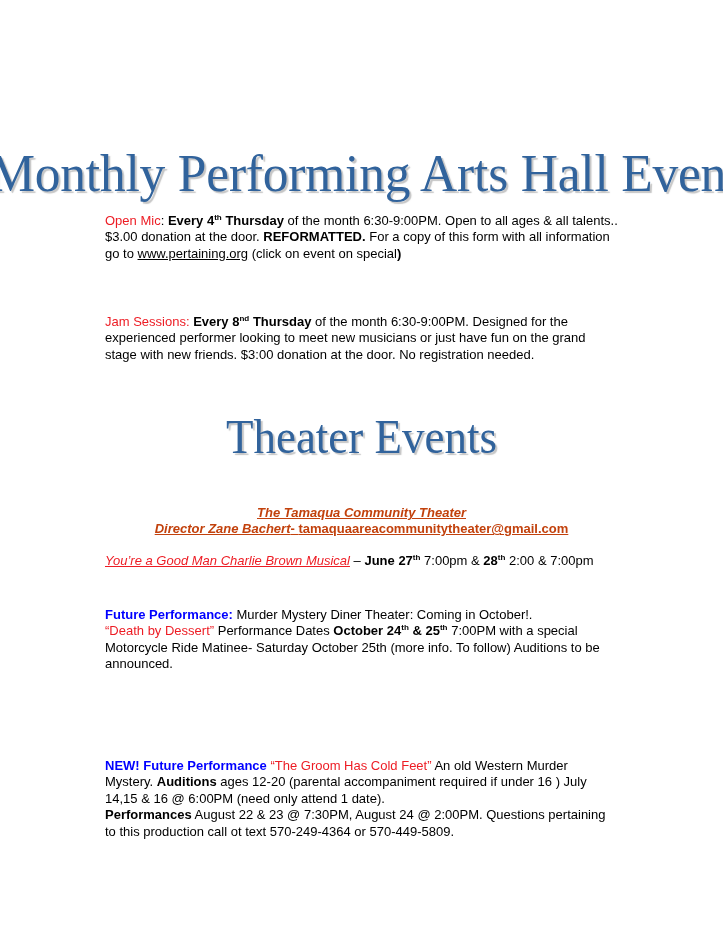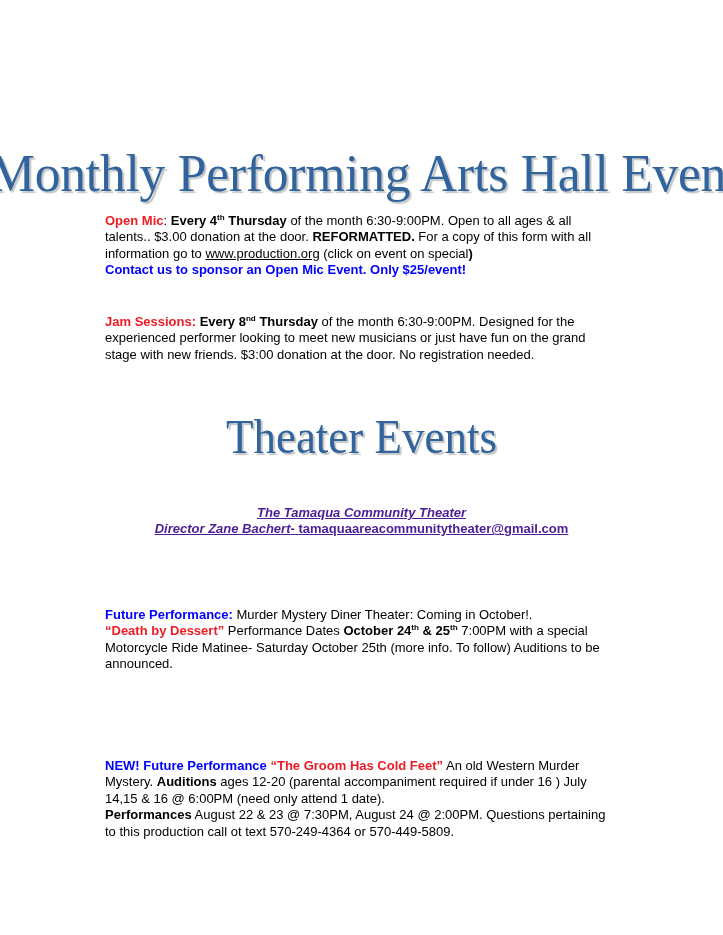--- a/index.html
+++ b/index.html
@@ -71,55 +71,58 @@
   }
 
   #blk-openmic   { top: 213px; }
   #blk-jam       { top: 314px; }
   #blk-theater   { top: 505px; }
   #blk-charlie   { top: 553px; }
   #blk-future    { top: 607px; }
   #blk-new       { top: 737px; margin-top: 21px; }
 
   b, strong { font-weight: bold; }
-  .red    { color: #ED1C24; font-weight: bold; }
+  .red    { color: #ED1C24; font-weight: normal; }
   .blue   { color: #0000FF; font-weight: bold; }
-  .purple { color: #4c1d95; font-weight: bold; }
+  .purple { color: #c2410c; font-weight: bold; }
   .u      { text-decoration: underline; }
   .i      { font-style: italic; }
   sup {
     font-size: 0.62em;
     vertical-align: super;
     line-height: 0;
   }
 </style>
 </head>
 <body>
 
 <div class="page">
 
   <div class="wordart" id="title-main">Monthly Performing Arts Hall Events</div>
 
   <div class="block" id="blk-openmic">
     <span class="red">Open Mic</span><span>:</span>
-    <b><span>Every 4</span><sup>th</sup><span> Thursday</span></b><span> of the month 6:30-9:00PM. Open to all ages &amp; all talents.. $3.00 donation at the door. </span><b>REFORMATTED.</b><span> For a copy of this form with all information go to </span><span class="u">www.production.org</span><span> (click on event on special</span><b>)</b><br>
-    <span class="blue">Contact us to sponsor an Open Mic Event. Only $25/event!</span><br>
+    <b><span>Every 4</span><sup>th</sup><span> Thursday</span></b><span> of the month 6:30-9:00PM. Open to all ages &amp; all talents.. $3.00 donation at the door. </span><b>REFORMATTED.</b><span> For a copy of this form with all information go to </span><span class="u">www.pertaining.org</span><span> (click on event on special</span><b>)</b><br>
+    <br>
   </div>
 
   <div class="block" id="blk-jam">
     <span class="red">Jam Sessions:</span><b><span> Every 8</span><sup>nd</sup><span> Thursday</span></b><span> of the month 6:30-9:00PM. Designed for the experienced performer looking to meet new musicians or just have fun on the grand stage with new friends. $3:00 donation at the door. No registration needed.</span>
   </div>
 
   <div class="wordart" id="title-theater">Theater Events</div>
 
   <div class="block center" id="blk-theater">
     <span class="purple i u">The Tamaqua Community Theater</span><br>
     <span class="purple i u">Director Zane Bachert</span><span class="purple u">- </span><span class="purple u">tamaquaareacommunitytheater@gmail.com</span>
   </div>
 
+  <div class="block" id="blk-charlie">
+    <span class="red i u">You’re a Good Man Charlie Brown Musical</span><span> – </span><b>June 27</b><b><sup>th</sup></b><span> 7:00pm &amp; </span><b>28</b><b><sup>th</sup></b><span> 2:00 &amp; 7:00pm</span>
+  </div>
 
   <div class="block" id="blk-future">
     <span class="blue">Future Performance:</span><span> Murder Mystery Diner Theater: Coming in October!.</span><br>
     <span class="red">“Death by Dessert”</span><span> Performance Dates </span><b>October 24</b><b><sup>th</sup></b><b> &amp; </b><b>25</b><b><sup>th</sup></b><span> 7:00PM with a special Motorcycle Ride Matinee- Saturday October 25th (more info. To follow) Auditions to be announced.</span>
   </div>
 
   <div class="block" id="blk-new">
     <span class="blue">NEW! Future Performance</span>
     <span class="red">“The Groom Has Cold Feet”</span><span> An old Western Murder Mystery. </span><b>Auditions</b><span> ages 12-20 (parental accompaniment required if under 16 ) July 14,15 &amp; 16 @ 6:00PM (need only attend 1 date).</span><br>
     <b> Performances</b><span> August 22 &amp; 23 @ 7:30PM, August 24 @ 2:00PM. Questions pertaining to this production call ot text 570-249-4364 or 570-449-5809.</span>

